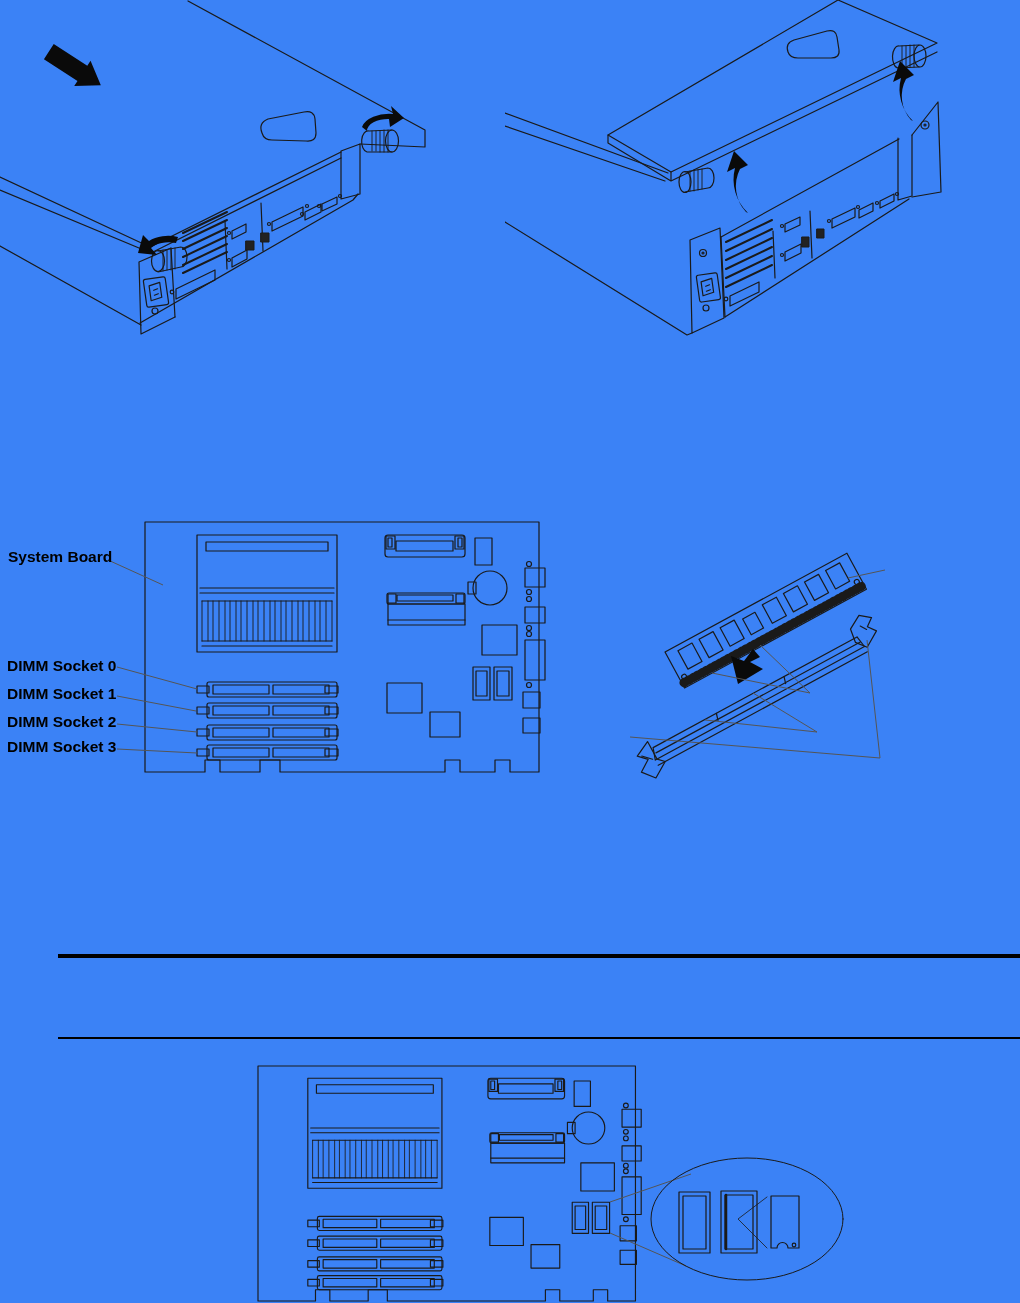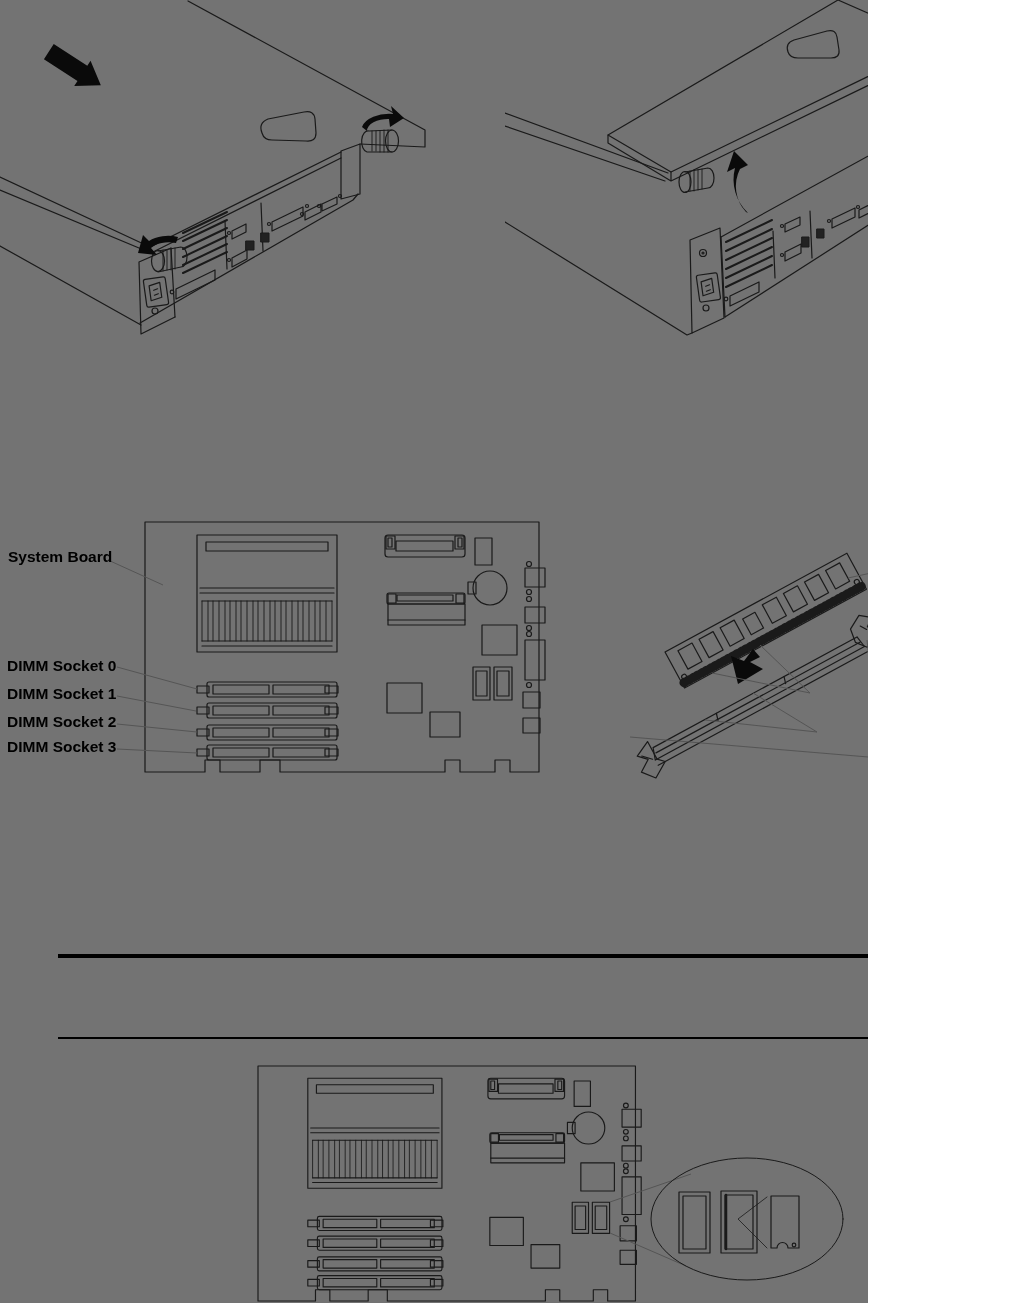--- a/index.html
+++ b/index.html
@@ -1,16 +1,16 @@
 <!DOCTYPE html>
 <html><head>
 <meta charset="utf-8">
 <style>
   html,body{margin:0;padding:0;background:#fff;}
-  #page{position:relative;width:868px;height:1303px;background:#737373;overflow:hidden;
+  #page{position:relative;width:1020px;height:1303px;background:#3b82f6;overflow:hidden;
         font-family:"Liberation Sans",sans-serif;}
   .fig{position:absolute;}
   .rule{position:absolute;background:#000;}
   svg{display:block;}
   .ink{stroke:#1a1a1a;fill:none;stroke-width:1.2;stroke-linejoin:round;stroke-linecap:round;}
   .ink-thin{stroke:#1a1a1a;fill:none;stroke-width:0.8;}
   .lead{stroke:#555;fill:none;stroke-width:1;}
   .solid{fill:#0a0a0a;stroke:none;}
   .darkport{fill:#222;stroke:#1a1a1a;stroke-width:1;}
   text.lbl{font-family:"Liberation Sans",sans-serif;font-weight:bold;font-size:15.5px;fill:#000;}

